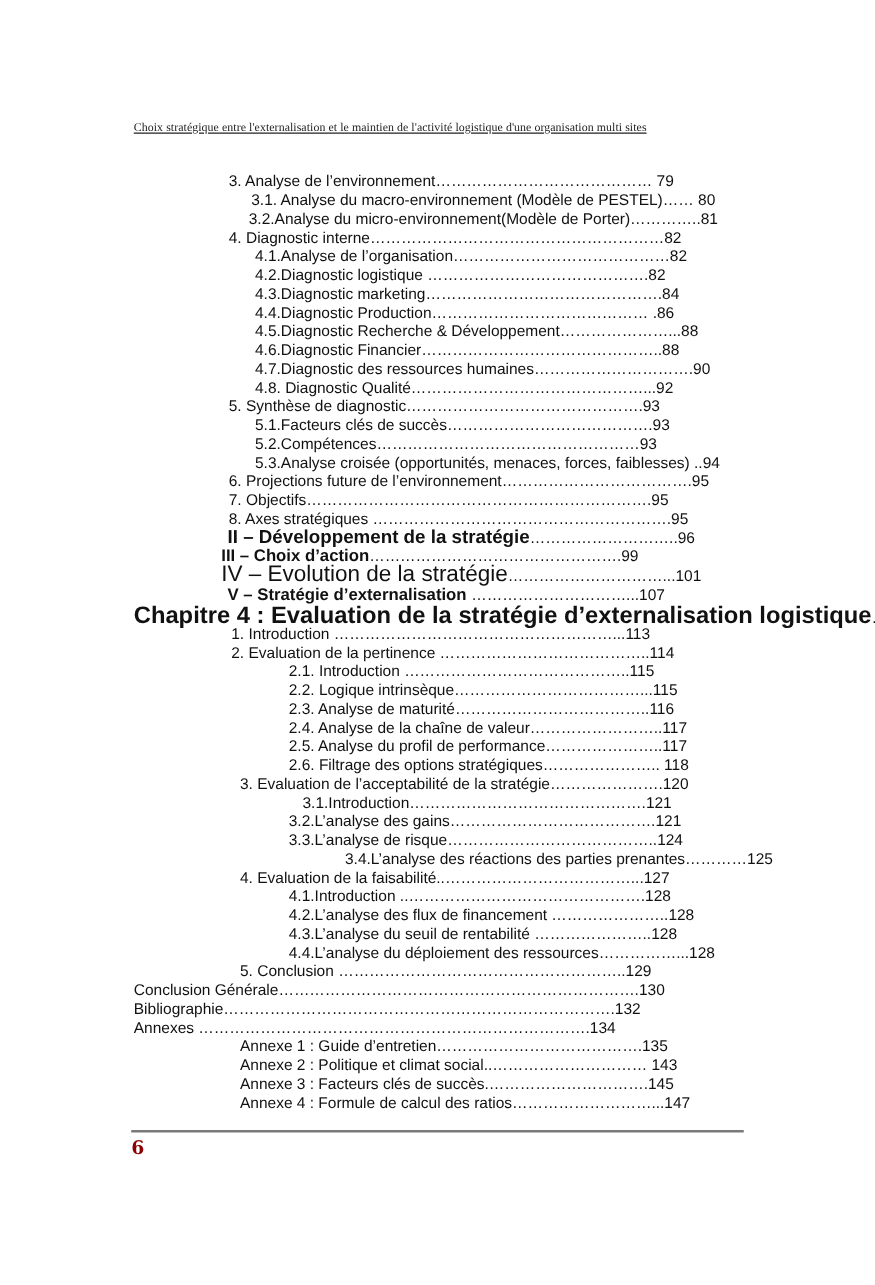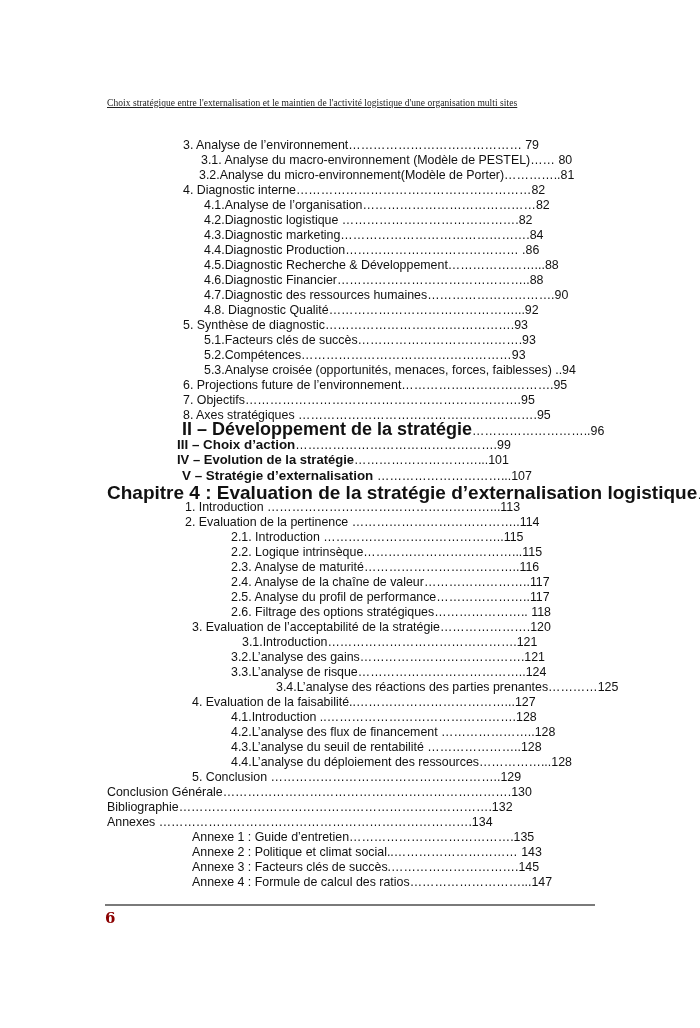--- a/index.html
+++ b/index.html
@@ -75,23 +75,23 @@
     <div class="toc-line" style="left: 204px; top: 273px;">4.6.Diagnostic Financier………………………………………..88</div>
     <div class="toc-line" style="left: 204px; top: 288px;">4.7.Diagnostic des ressources humaines………………………….90</div>
     <div class="toc-line" style="left: 204px; top: 303px;">4.8. Diagnostic Qualité………………………………………...92</div>
     <div class="toc-line" style="left: 183px; top: 318px;">5.   Synthèse de diagnostic……………………………………….93</div>
     <div class="toc-line" style="left: 204px; top: 333px;">5.1.Facteurs clés de succès………………………………….93</div>
     <div class="toc-line" style="left: 204px; top: 348px;">5.2.Compétences……………………………………………93</div>
     <div class="toc-line" style="left: 204px; top: 363px;">5.3.Analyse croisée (opportunités, menaces, forces, faiblesses) ..94</div>
     <div class="toc-line" style="left: 183px; top: 378px;">6. Projections future de l’environnement……………………………….95</div>
     <div class="toc-line" style="left: 183px; top: 393px;">7. Objectifs………………………………………………………….95</div>
     <div class="toc-line" style="left: 183px; top: 408px;">8. Axes stratégiques ………………………………………………….95</div>
-    <div class="toc-line" style="left: 182px; top: 422px;"><span style="font-weight: bold; font-size: 18px;">II  – Développement de la stratégie</span><span>………………………..96</span></div>
+    <div class="toc-line" style="left: 182px; top: 422px;"><span style="font-weight: bold; font-size: 15px;">II  – Développement de la stratégie</span><span>………………………..96</span></div>
     <div class="toc-line" style="left: 177px; top: 437px;"><span style="font-weight: bold; font-size: 13.4px;">III – Choix d’action</span><span>………………………………………….99</span></div>
-    <div class="toc-line" style="left: 177px; top: 452px;"><span style="font-weight: bold; font-size: 13px;">IV – Evolution de la stratégie</span><span>…………………………...101</span></div>
+    <div class="toc-line" style="left: 177px; top: 452px;"><span style="font-weight: normal; font-size: 18px;">IV – Evolution de la stratégie</span><span>…………………………...101</span></div>
     <div class="toc-line" style="left: 182px; top: 468px;"><span style="font-weight: bold; font-size: 13.4px;">V  – Stratégie d’externalisation </span><span>…………………………...107</span></div>
     <div class="toc-line" style="left: 107px; top: 485px;"><span style="font-weight: bold; font-size: 19px;">Chapitre 4 : Evaluation de la stratégie d’externalisation logistique</span><span>……112</span></div>
     <div class="toc-line" style="left: 185px; top: 500px;">1. Introduction   ………………………………………………...113</div>
     <div class="toc-line" style="left: 185px; top: 515px;">2. Evaluation de la pertinence …………………………………..114</div>
     <div class="toc-line" style="left: 231px; top: 530px;">2.1. Introduction ……………………………………..115</div>
     <div class="toc-line" style="left: 231px; top: 545px;">2.2. Logique intrinsèque………………………………...115</div>
     <div class="toc-line" style="left: 231px; top: 560px;">2.3. Analyse de maturité………………………………..116</div>
     <div class="toc-line" style="left: 231px; top: 575px;">2.4. Analyse de la chaîne de valeur……………………..117</div>
     <div class="toc-line" style="left: 231px; top: 590px;">2.5. Analyse du profil de performance…………………..117</div>
     <div class="toc-line" style="left: 231px; top: 605px;">2.6. Filtrage des options stratégiques………………….. 118</div>

